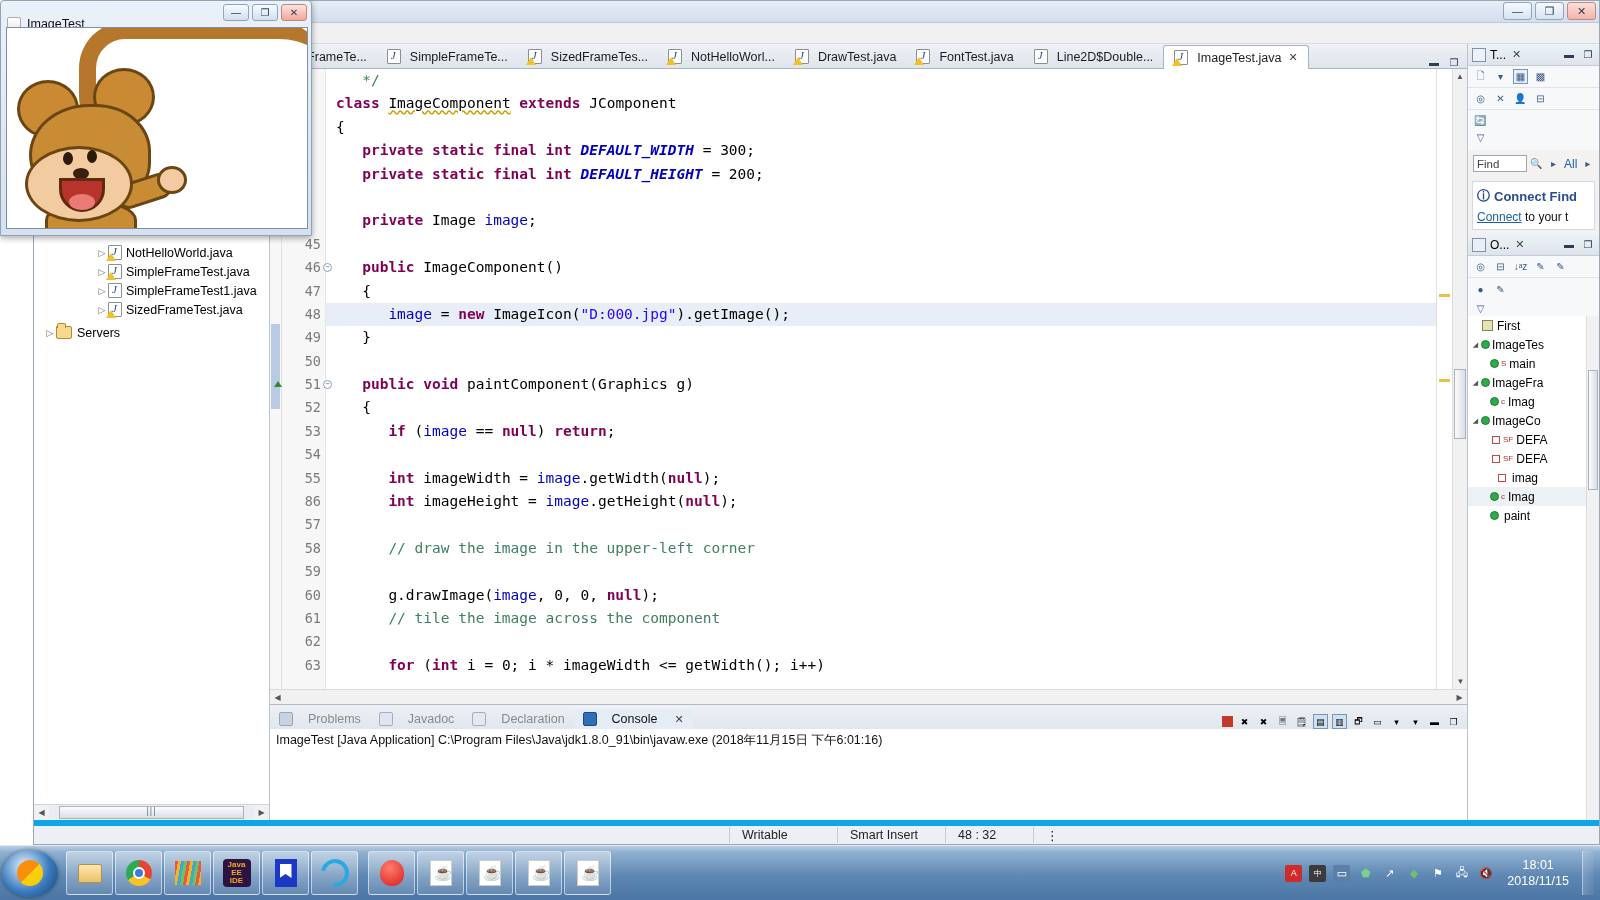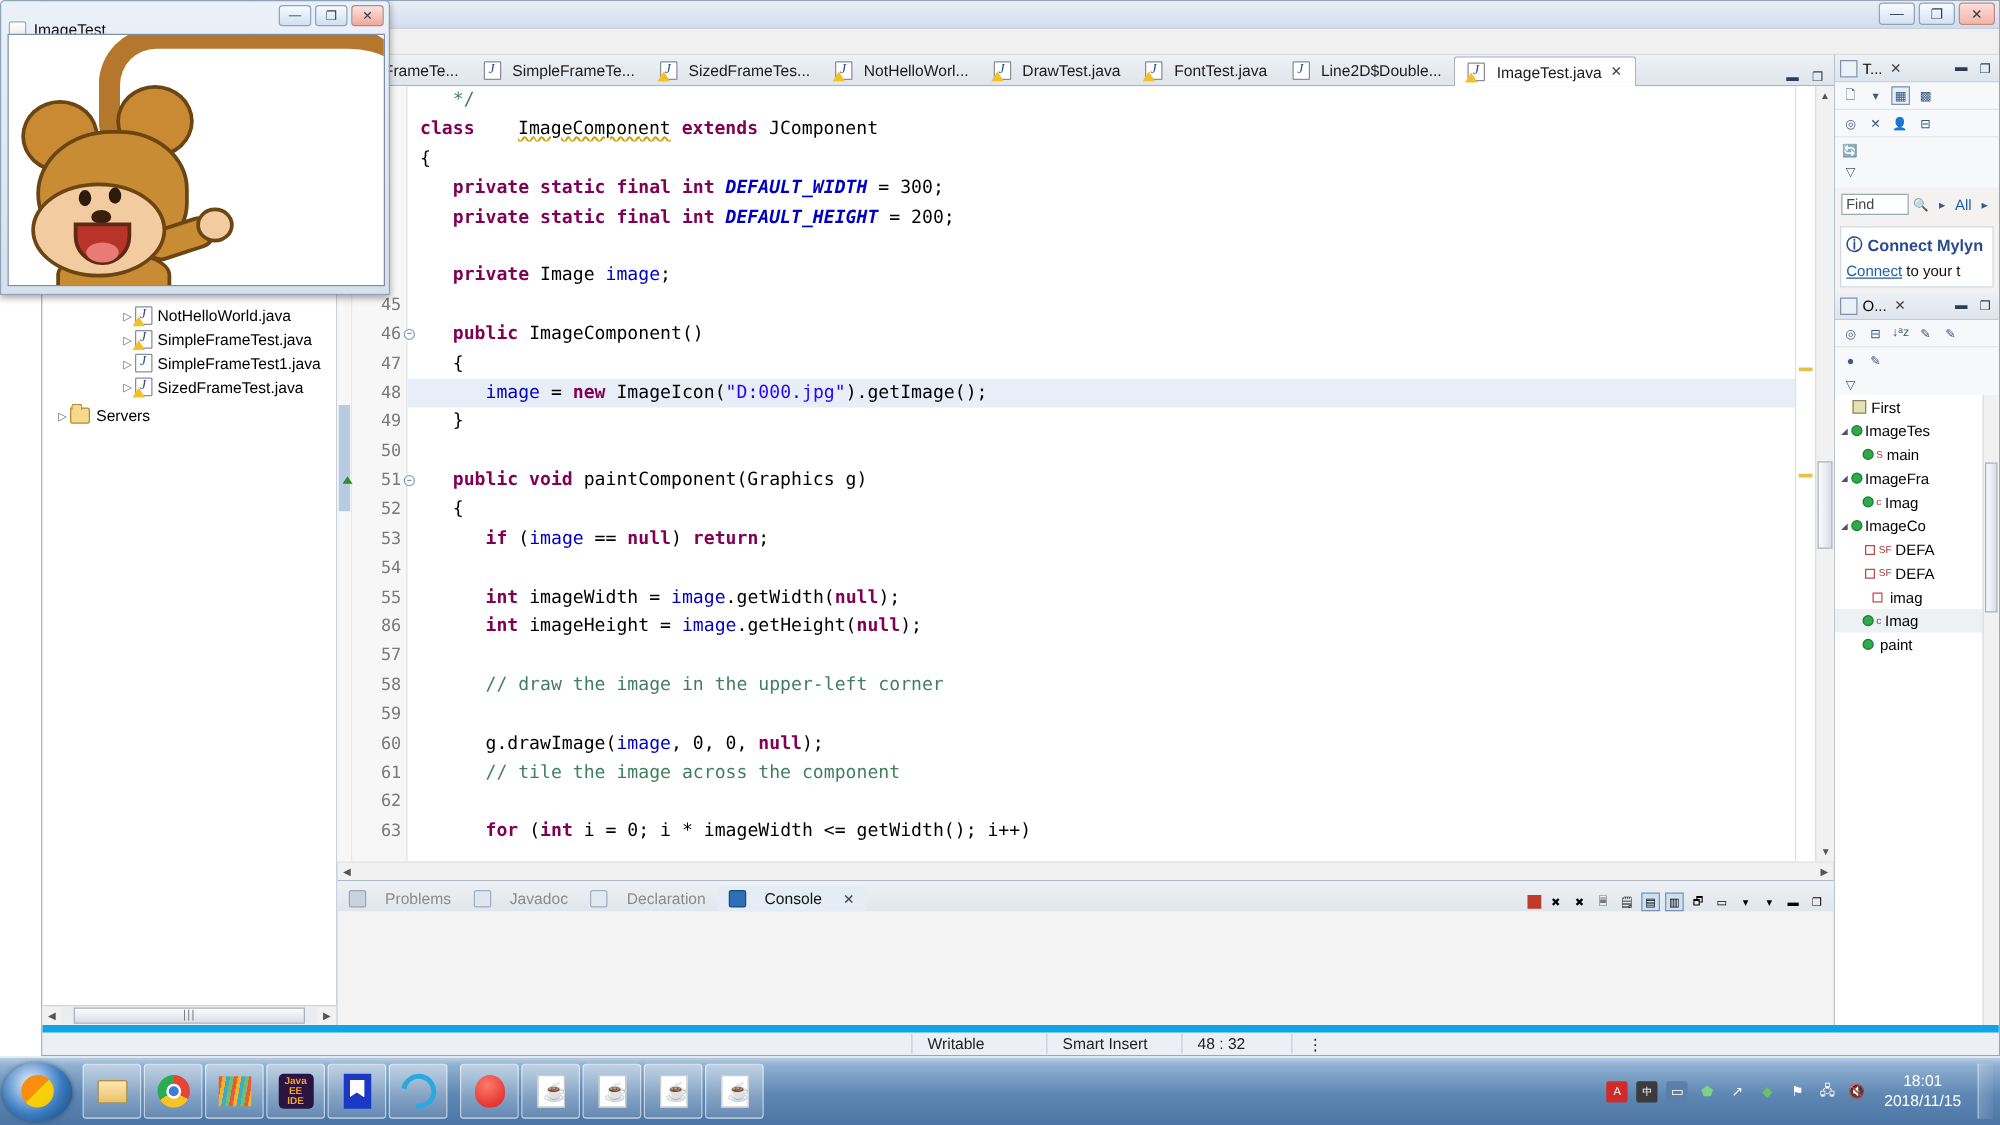--- a/index.html
+++ b/index.html
@@ -122,21 +122,21 @@
     padding-left: 10px; white-space: pre;
   }
   .cl { height: 23.4px; }
   .cl.hl { background: #e8eef7; margin-left:-10px; padding-left:10px; }
   .kw { color: #7f0055; font-weight: bold; }
   .str { color: #2a00ff; }
   .cmt { color: #3f7f5f; }
   .fld { color: #0000c0; }
   .sfld { color: #0000c0; font-style: italic; font-weight: bold; }
   .pln { color: #000; }
-  .undr { text-decoration: underline; text-decoration-style: wavy; text-decoration-color:#c8a000;margin-left:26px; }
+  .undr { text-decoration: underline; text-decoration-style: wavy; text-decoration-color:#c8a000; }
 
   .ed-vscroll {
     width: 15px; background:#f1f1f1; border-left:1px solid #dcdcdc; position:relative;
   }
   .ed-vscroll .vs-arrow{height:15px;display:flex;align-items:center;justify-content:center;font-size:8px;color:#555;}
   .ed-vscroll .vs-thumb{position:absolute;left:1px;top:300px;width:12px;height:70px;
     background:linear-gradient(to right,#fbfcfd,#d9dee5);border:1px solid #a9b2bd;}
   .overview-ruler{ width:16px; background:#fff; border-left:1px solid #e1e1e1; position:relative;}
   .ov-mark{position:absolute;left:2px;width:11px;height:3px;background:#e8c14a;}
 
@@ -422,20 +422,21 @@
               <span class="ctool" style="border:1px solid #7b93b5;background:#cfe0f3;">▤</span>
               <span class="ctool" style="border:1px solid #7b93b5;background:#cfe0f3;">▥</span>
               <span class="ctool">🗗</span>
               <span class="ctool">▭</span>
               <span class="ctool">▾</span>
               <span class="ctool">▾</span>
               <span class="ctool">▬</span>
               <span class="ctool">❐</span>
             </div>
           </div>
+          <div class="console-out">ImageTest [Java Application] C:\Program Files\Java\jdk1.8.0_91\bin\javaw.exe (2018年11月15日 下午6:01:16)</div>
         </div>
 
       </div>
 
       <div class="right-col">
         <div class="rpanel-head">
           <span class="sq" style="background:#eef2f8;border:1px solid #7f93ad;"></span>
           <span>T...</span>
           <span class="tab-x">✕</span>
           <span class="spacer">
@@ -463,21 +464,21 @@
           <span class="find-input">Find</span>
           <span class="ricon">🔍</span>
           <span class="ricon">▸</span>
           <span style="color:#1c5fa8;font-size:12px">All</span>
           <span class="ricon">▸</span>
         </div>
 
         <div class="mylyn-box">
           <div class="mylyn-title">
             <span>ⓘ</span>
-            <span>Connect Mylyn</span>
+            <span>Connect Find</span>
           </div>
           <div class="mylyn-sub">
             <span class="mylyn-link">Connect</span><span> to your t</span>
           </div>
         </div>
 
         <div class="rpanel-head">
           <span class="sq" style="background:#eaf0f8;border:1px solid #7f93ad;"></span>
           <span>O...</span>
           <span class="tab-x">✕</span>

